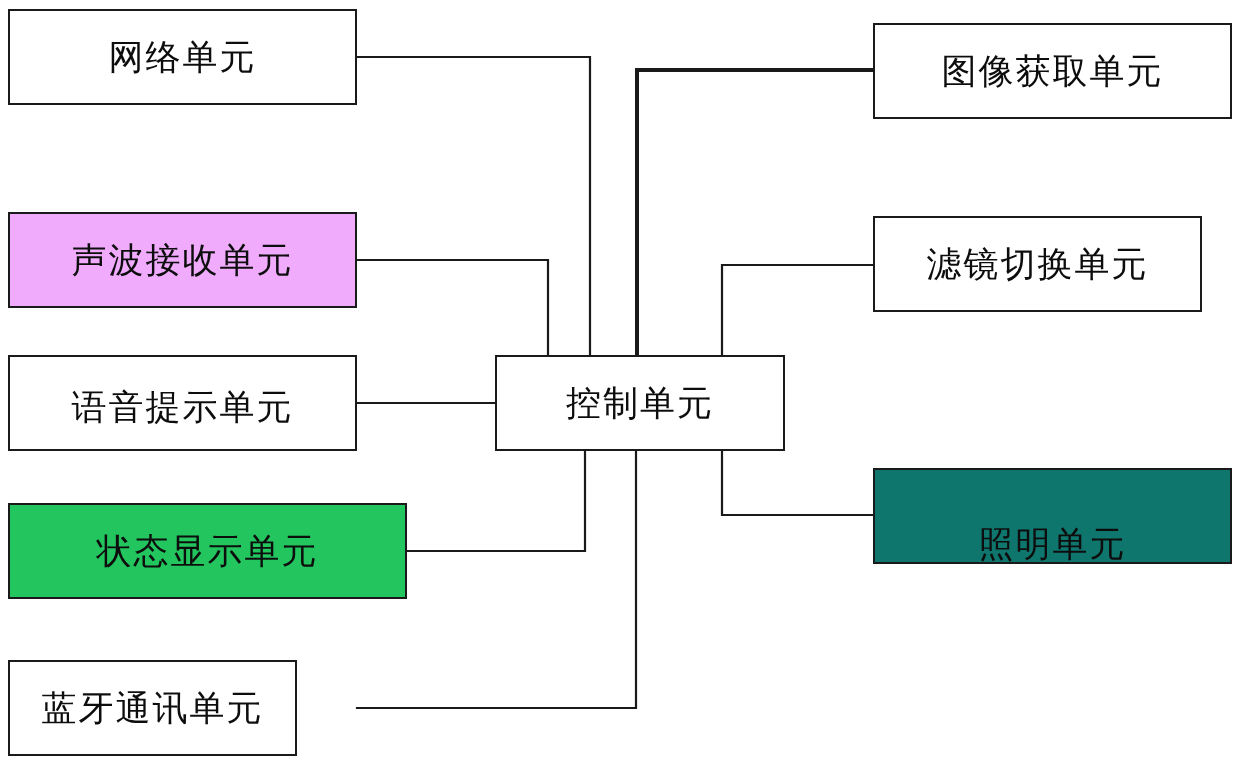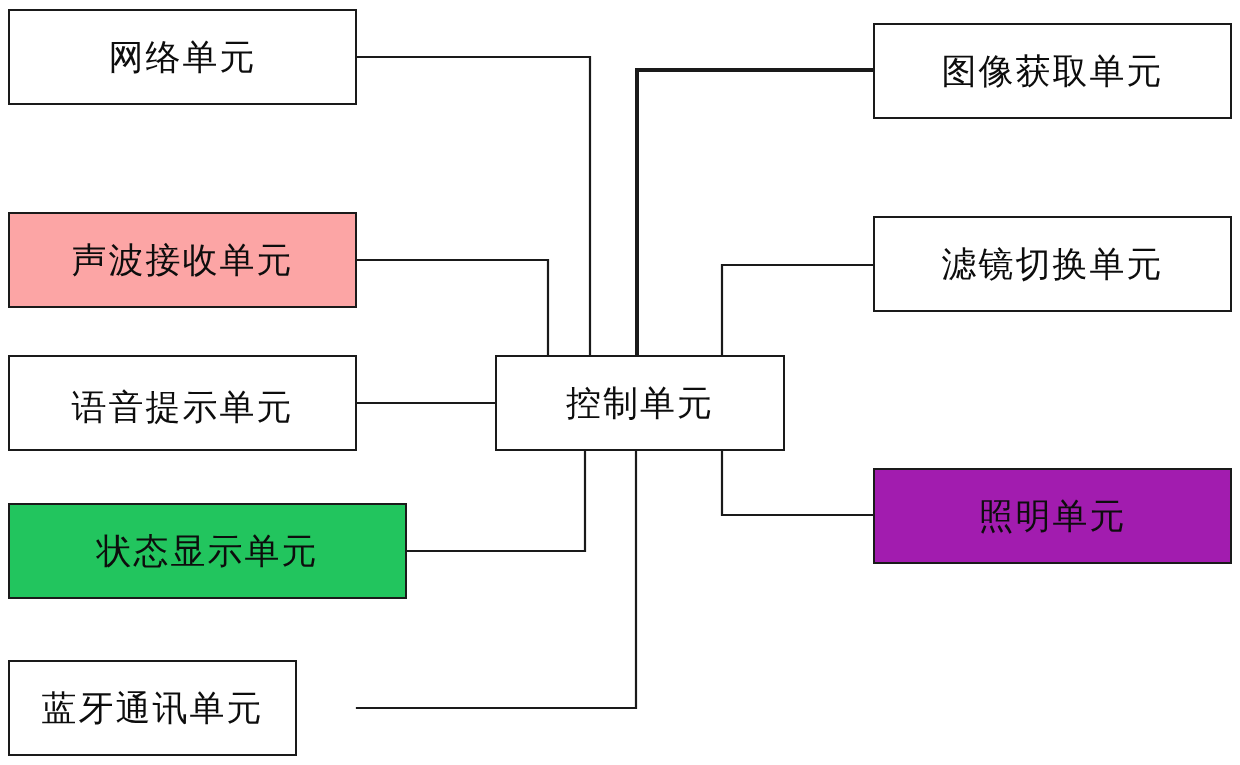--- a/index.html
+++ b/index.html
@@ -61,21 +61,21 @@
       <path stroke-width="4" d="M 637 355 L 637 70 L 873 70" stroke="#1a1a1a"></path>
       <path d="M 722 355 L 722 265 L 873 265" stroke="#1a1a1a"></path>
       <path d="M 722 451 L 722 515 L 873 515" stroke="#1a1a1a"></path>
     </g>
   </svg>
 
   <div class="block" style="left: 8px; top: 9px; width: 349px; height: 96px; border-color: rgb(26, 26, 26); background: rgb(255, 255, 255);">
     <span class="block-label" style="color: rgb(13, 13, 13);">网络单元</span>
   </div>
 
-  <div class="block" style="left: 8px; top: 212px; width: 349px; height: 96px; border-color: rgb(26, 26, 26); background: #fca5a5;">
+  <div class="block" style="left: 8px; top: 212px; width: 349px; height: 96px; border-color: rgb(26, 26, 26); background: #f0abfc;">
     <span class="block-label" style="color: rgb(13, 13, 13);">声波接收单元</span>
   </div>
 
   <div class="block" style="left: 8px; top: 355px; width: 349px; height: 96px; border-color: rgb(26, 26, 26); background: rgb(255, 255, 255);">
     <span class="block-label" style="color: rgb(13, 13, 13); margin-top: 8px;">语音提示单元</span>
   </div>
 
   <div class="block" style="left: 8px; top: 503px; width: 399px; height: 96px; border-color: rgb(26, 26, 26); background: #22c55e;">
     <span class="block-label" style="color: rgb(13, 13, 13);">状态显示单元</span>
   </div>
@@ -85,21 +85,21 @@
   </div>
 
   <div class="block" style="left: 495px; top: 355px; width: 290px; height: 96px; border-color: rgb(26, 26, 26); background: rgb(255, 255, 255);">
     <span class="block-label" style="color: rgb(13, 13, 13);">控制单元</span>
   </div>
 
   <div class="block" style="left: 873px; top: 23px; width: 359px; height: 96px; border-color: rgb(26, 26, 26); background: rgb(255, 255, 255);">
     <span class="block-label" style="color: rgb(13, 13, 13);">图像获取单元</span>
   </div>
 
-  <div class="block" style="left: 873px; top: 216px; width: 359px; height: 96px; border-color: rgb(26, 26, 26); background: rgb(255, 255, 255);">
+  <div class="block" style="left: 873px; top: 216px; width: 329px; height: 96px; border-color: rgb(26, 26, 26); background: rgb(255, 255, 255);">
     <span class="block-label" style="color: rgb(13, 13, 13);">滤镜切换单元</span>
   </div>
 
-  <div class="block" style="left: 873px; top: 468px; width: 359px; height: 96px; border-color: rgb(26, 26, 26); background: #a21caf;">
+  <div class="block" style="left: 873px; top: 468px; width: 359px; height: 96px; border-color: rgb(26, 26, 26); background: #0f766e; align-items: flex-end;">
     <span class="block-label" style="color: rgb(13, 13, 13);">照明单元</span>
   </div>
 
 </div>
 
 </body></html>

